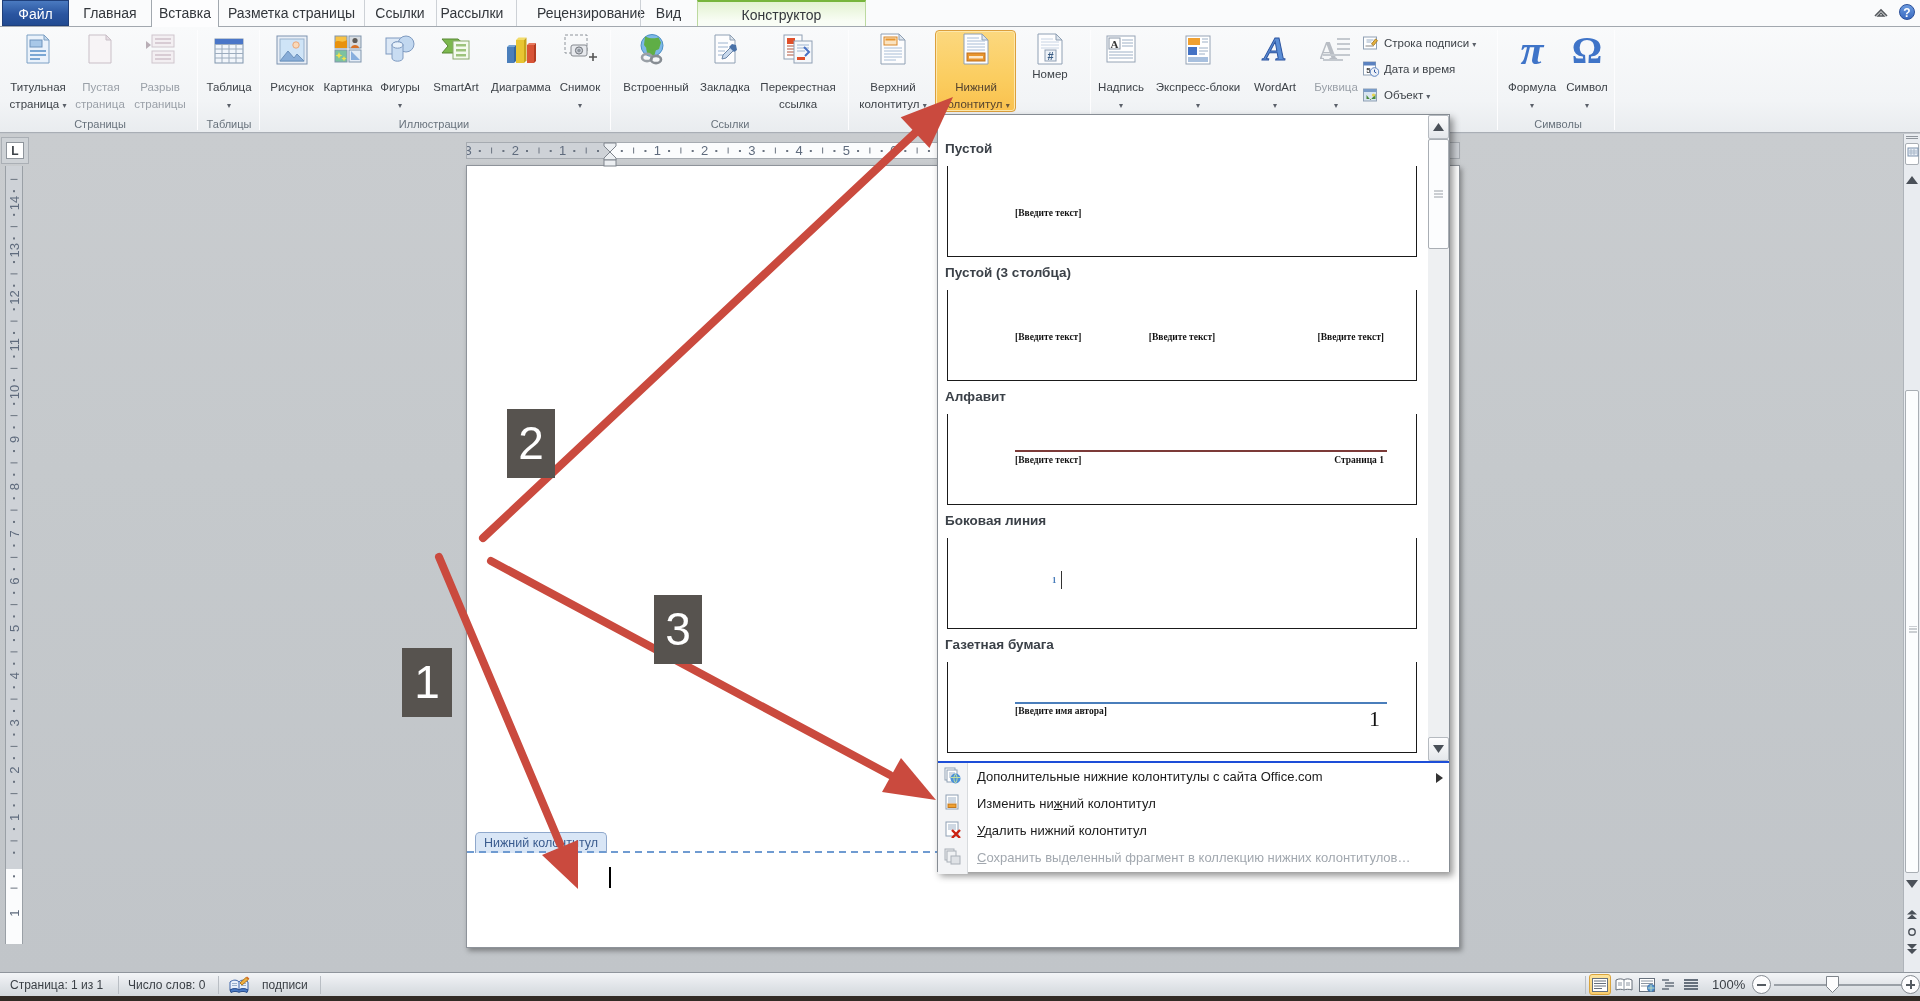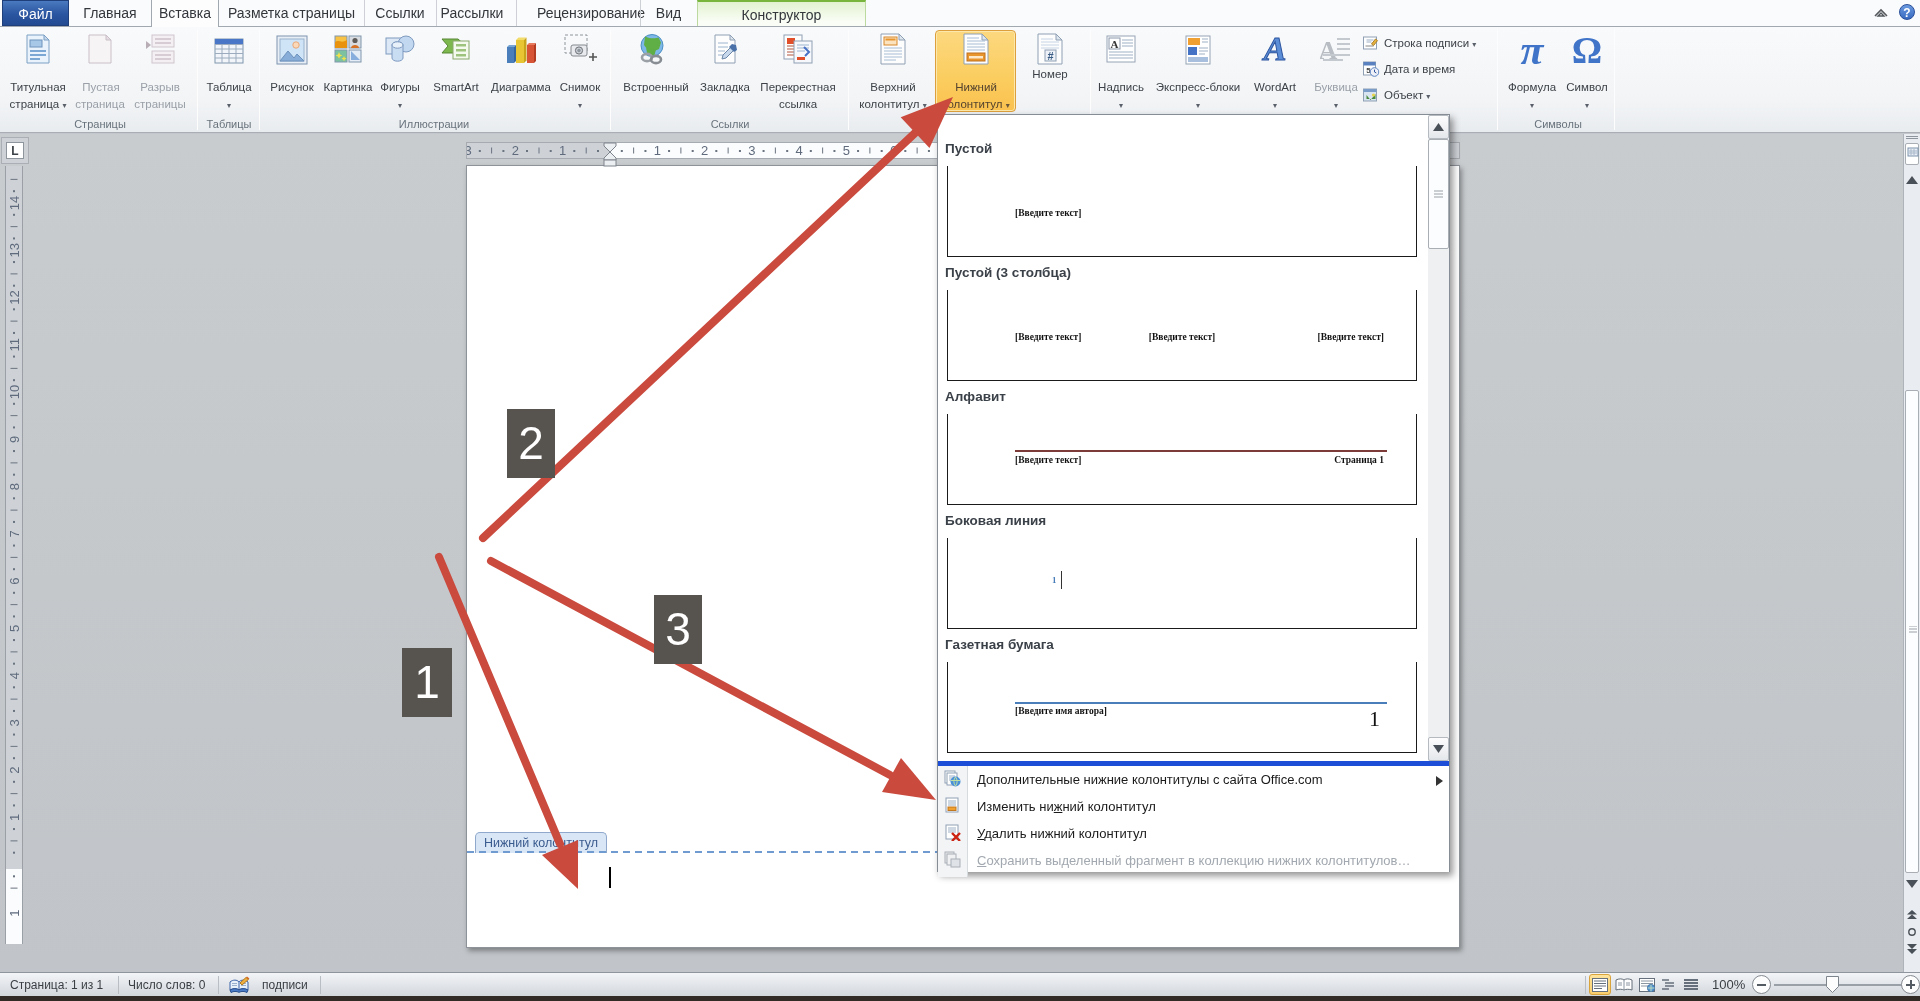--- a/index.html
+++ b/index.html
@@ -43,21 +43,21 @@
   
   #vscroll { left:1903px; top:0px; width:17px; height:838px; background:#e9ecf0; border-left:1px solid #aeb3b9; }
   #indent { left:603px; top:8px; width:13px; height:16px; }
 
   
   #dropdown { left:937px; top:114px; width:513px; height:758px; background:#fff; border:1px solid #878d94; box-shadow:3px 4px 7px rgba(0,0,0,.42); z-index:50; }
   #dd-head { position:absolute; left:0; top:0; width:511px; height:23px; background:linear-gradient(#f7f8f9,#eceff1); font-weight:bold; font-size:13.5px; color:#3a4046; line-height:23px; padding-left:7px; }
   .ddlabel { position:absolute; left:7px; font-weight:bold; font-size:13.5px; color:#3b4148; }
   .ddbox { position:absolute; left:9px; width:470px; height:91px; border-left:1px solid #1a1a1a; border-right:1px solid #1a1a1a; border-bottom:1px solid #1a1a1a; background:#fff; font-family:"Liberation Serif",serif; font-weight:bold; font-size:9.5px; color:#111; }
   #dd-scroll { position:absolute; left:490px; top:0; width:21px; height:646px; background:#eef0f2; }
-  #dd-menu { position:absolute; left:0; top:646px; width:511px; height:111px; background:#fff; border-top:5px solid #1d4ed8; }
+  #dd-menu { position:absolute; left:0; top:646px; width:511px; height:111px; background:#fff; border-top:2px solid #1d4ed8; }
   #dd-menu .icol { position:absolute; left:0; top:0; width:30px; height:111px; background:#f3f4f6; border-right:1px solid #d8dbde; }
   .mitem { position:absolute; left:39px; font-size:13px; color:#1a1a1a; white-space:nowrap; }
   .mitem.dis { color:#a2a8af; }
   .u { text-decoration:underline; }
 
   
   #overlay { left:0; top:0; width:1920px; height:1001px; z-index:60; pointer-events:none; }
   .numbox { position:absolute; background:#57534f; color:#fff; font-size:46px; text-align:center; z-index:61; }
 
   

